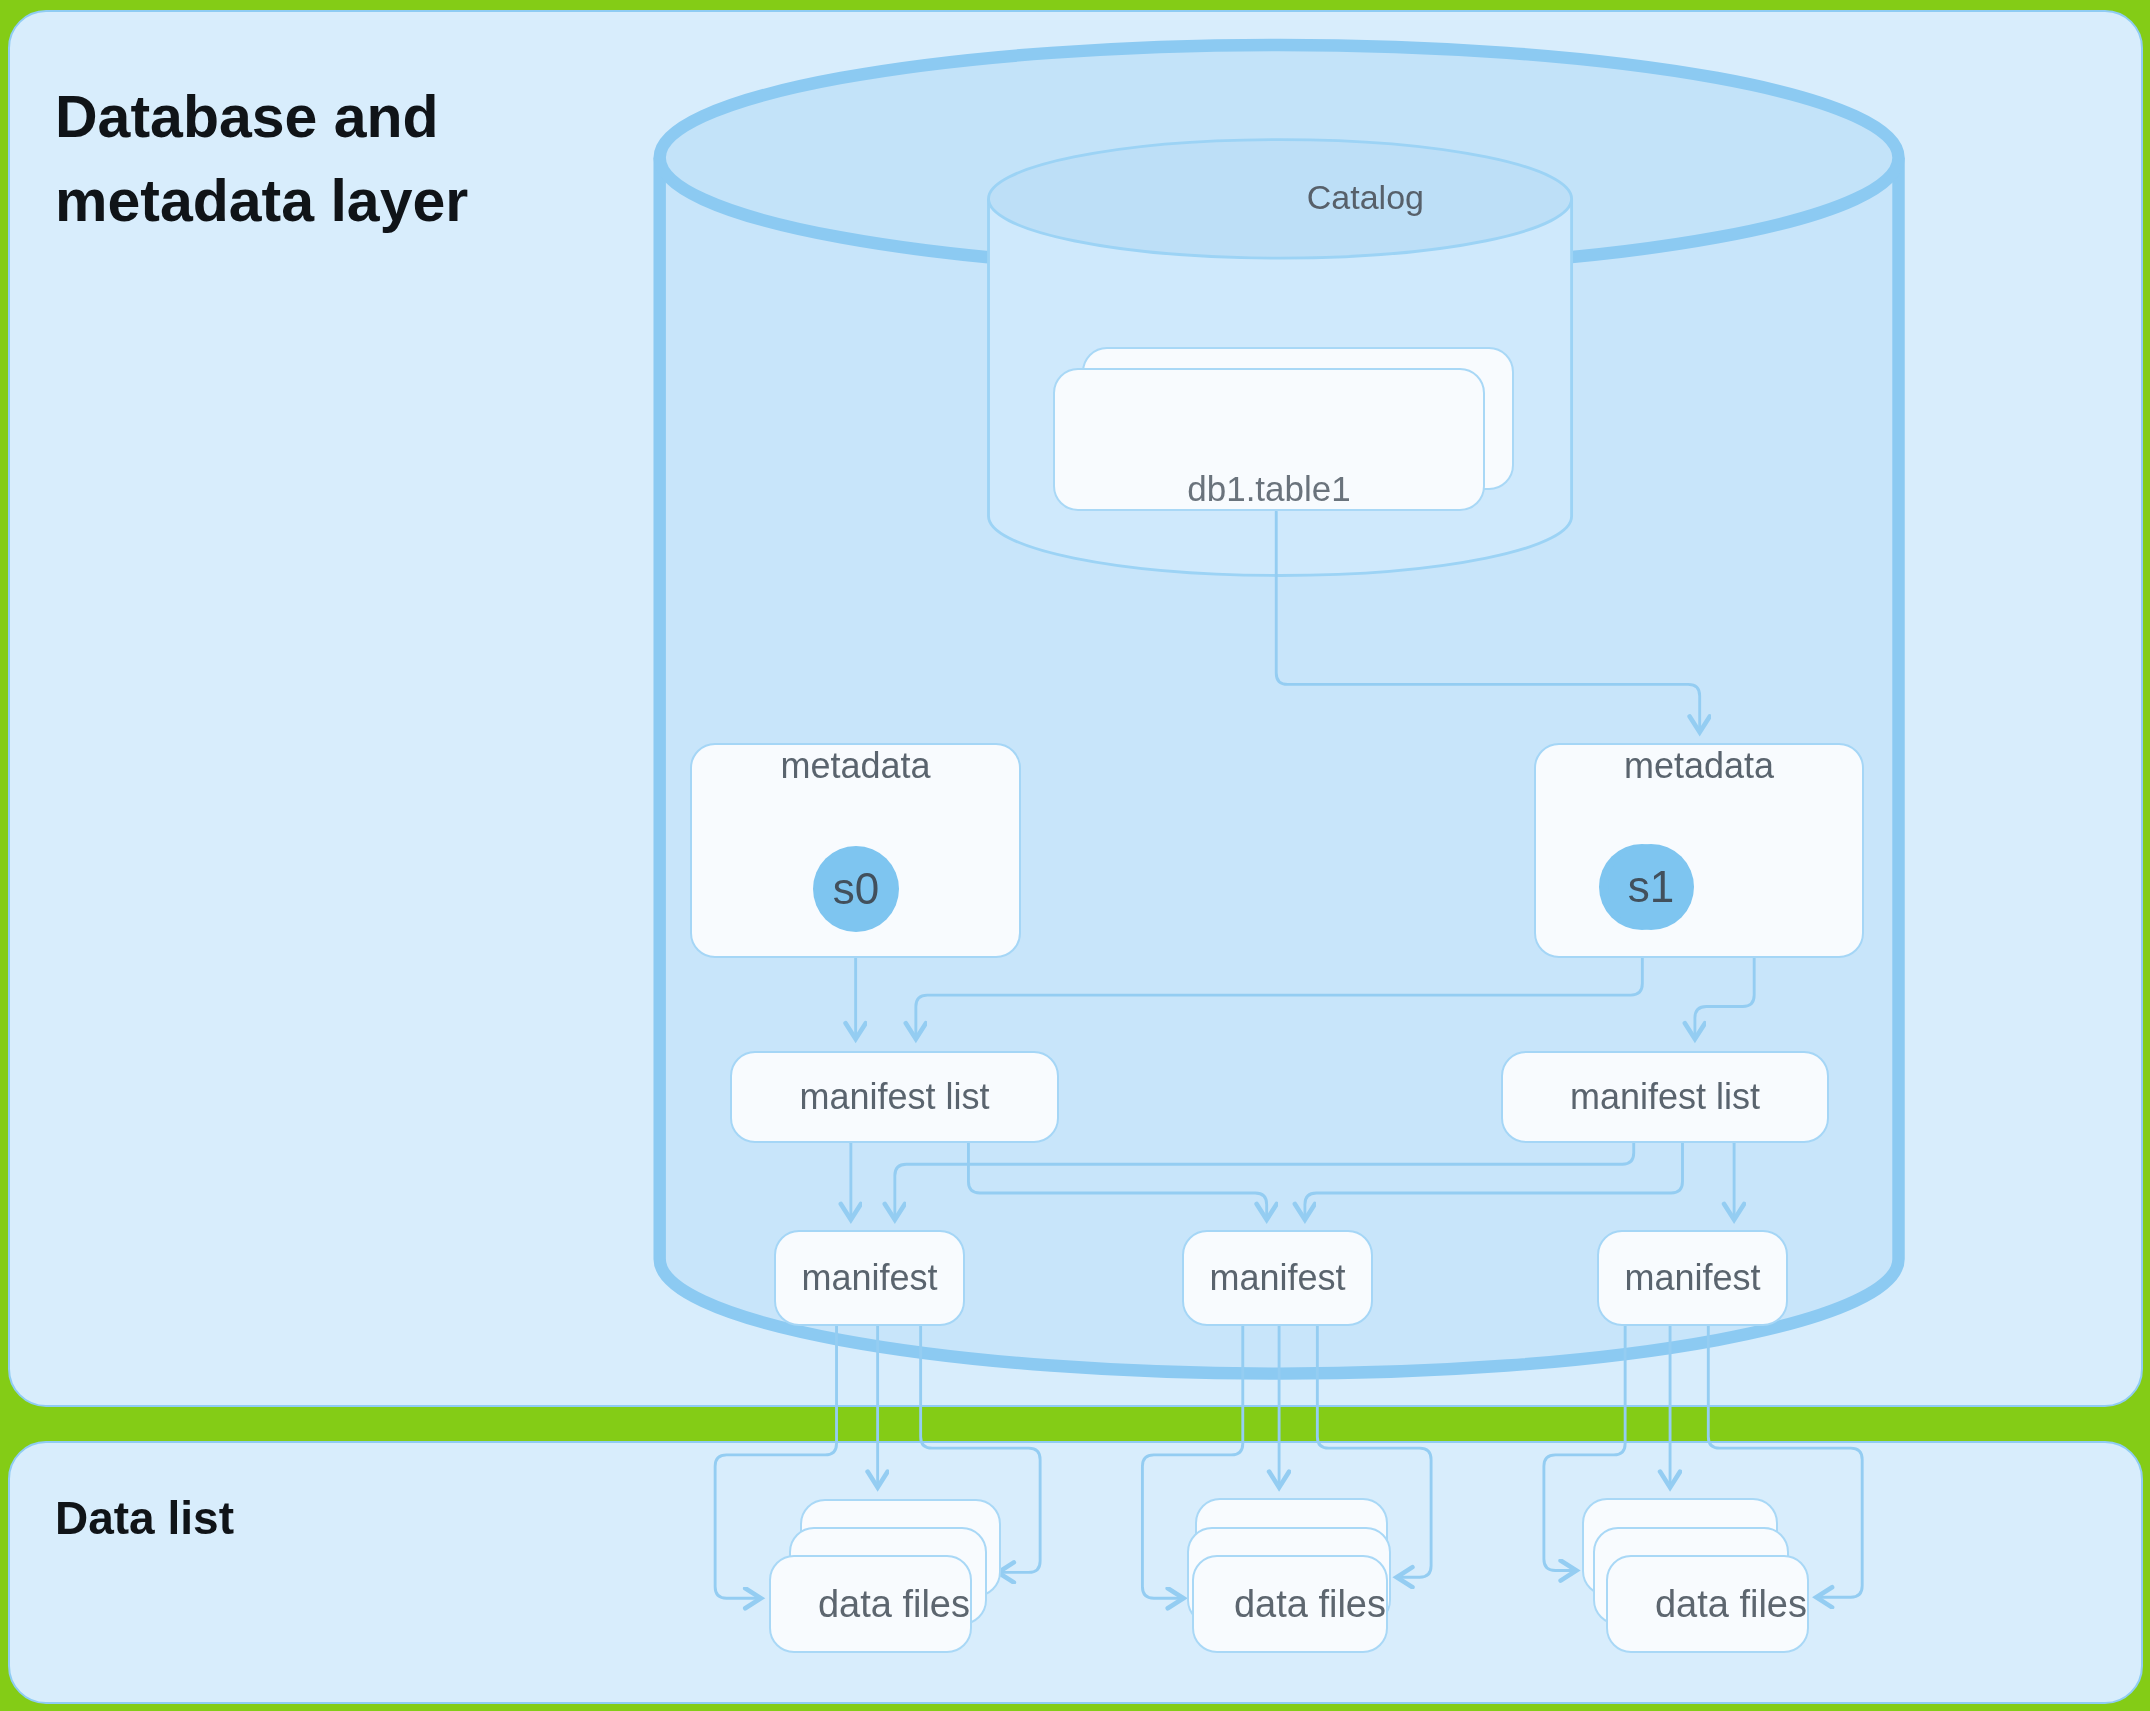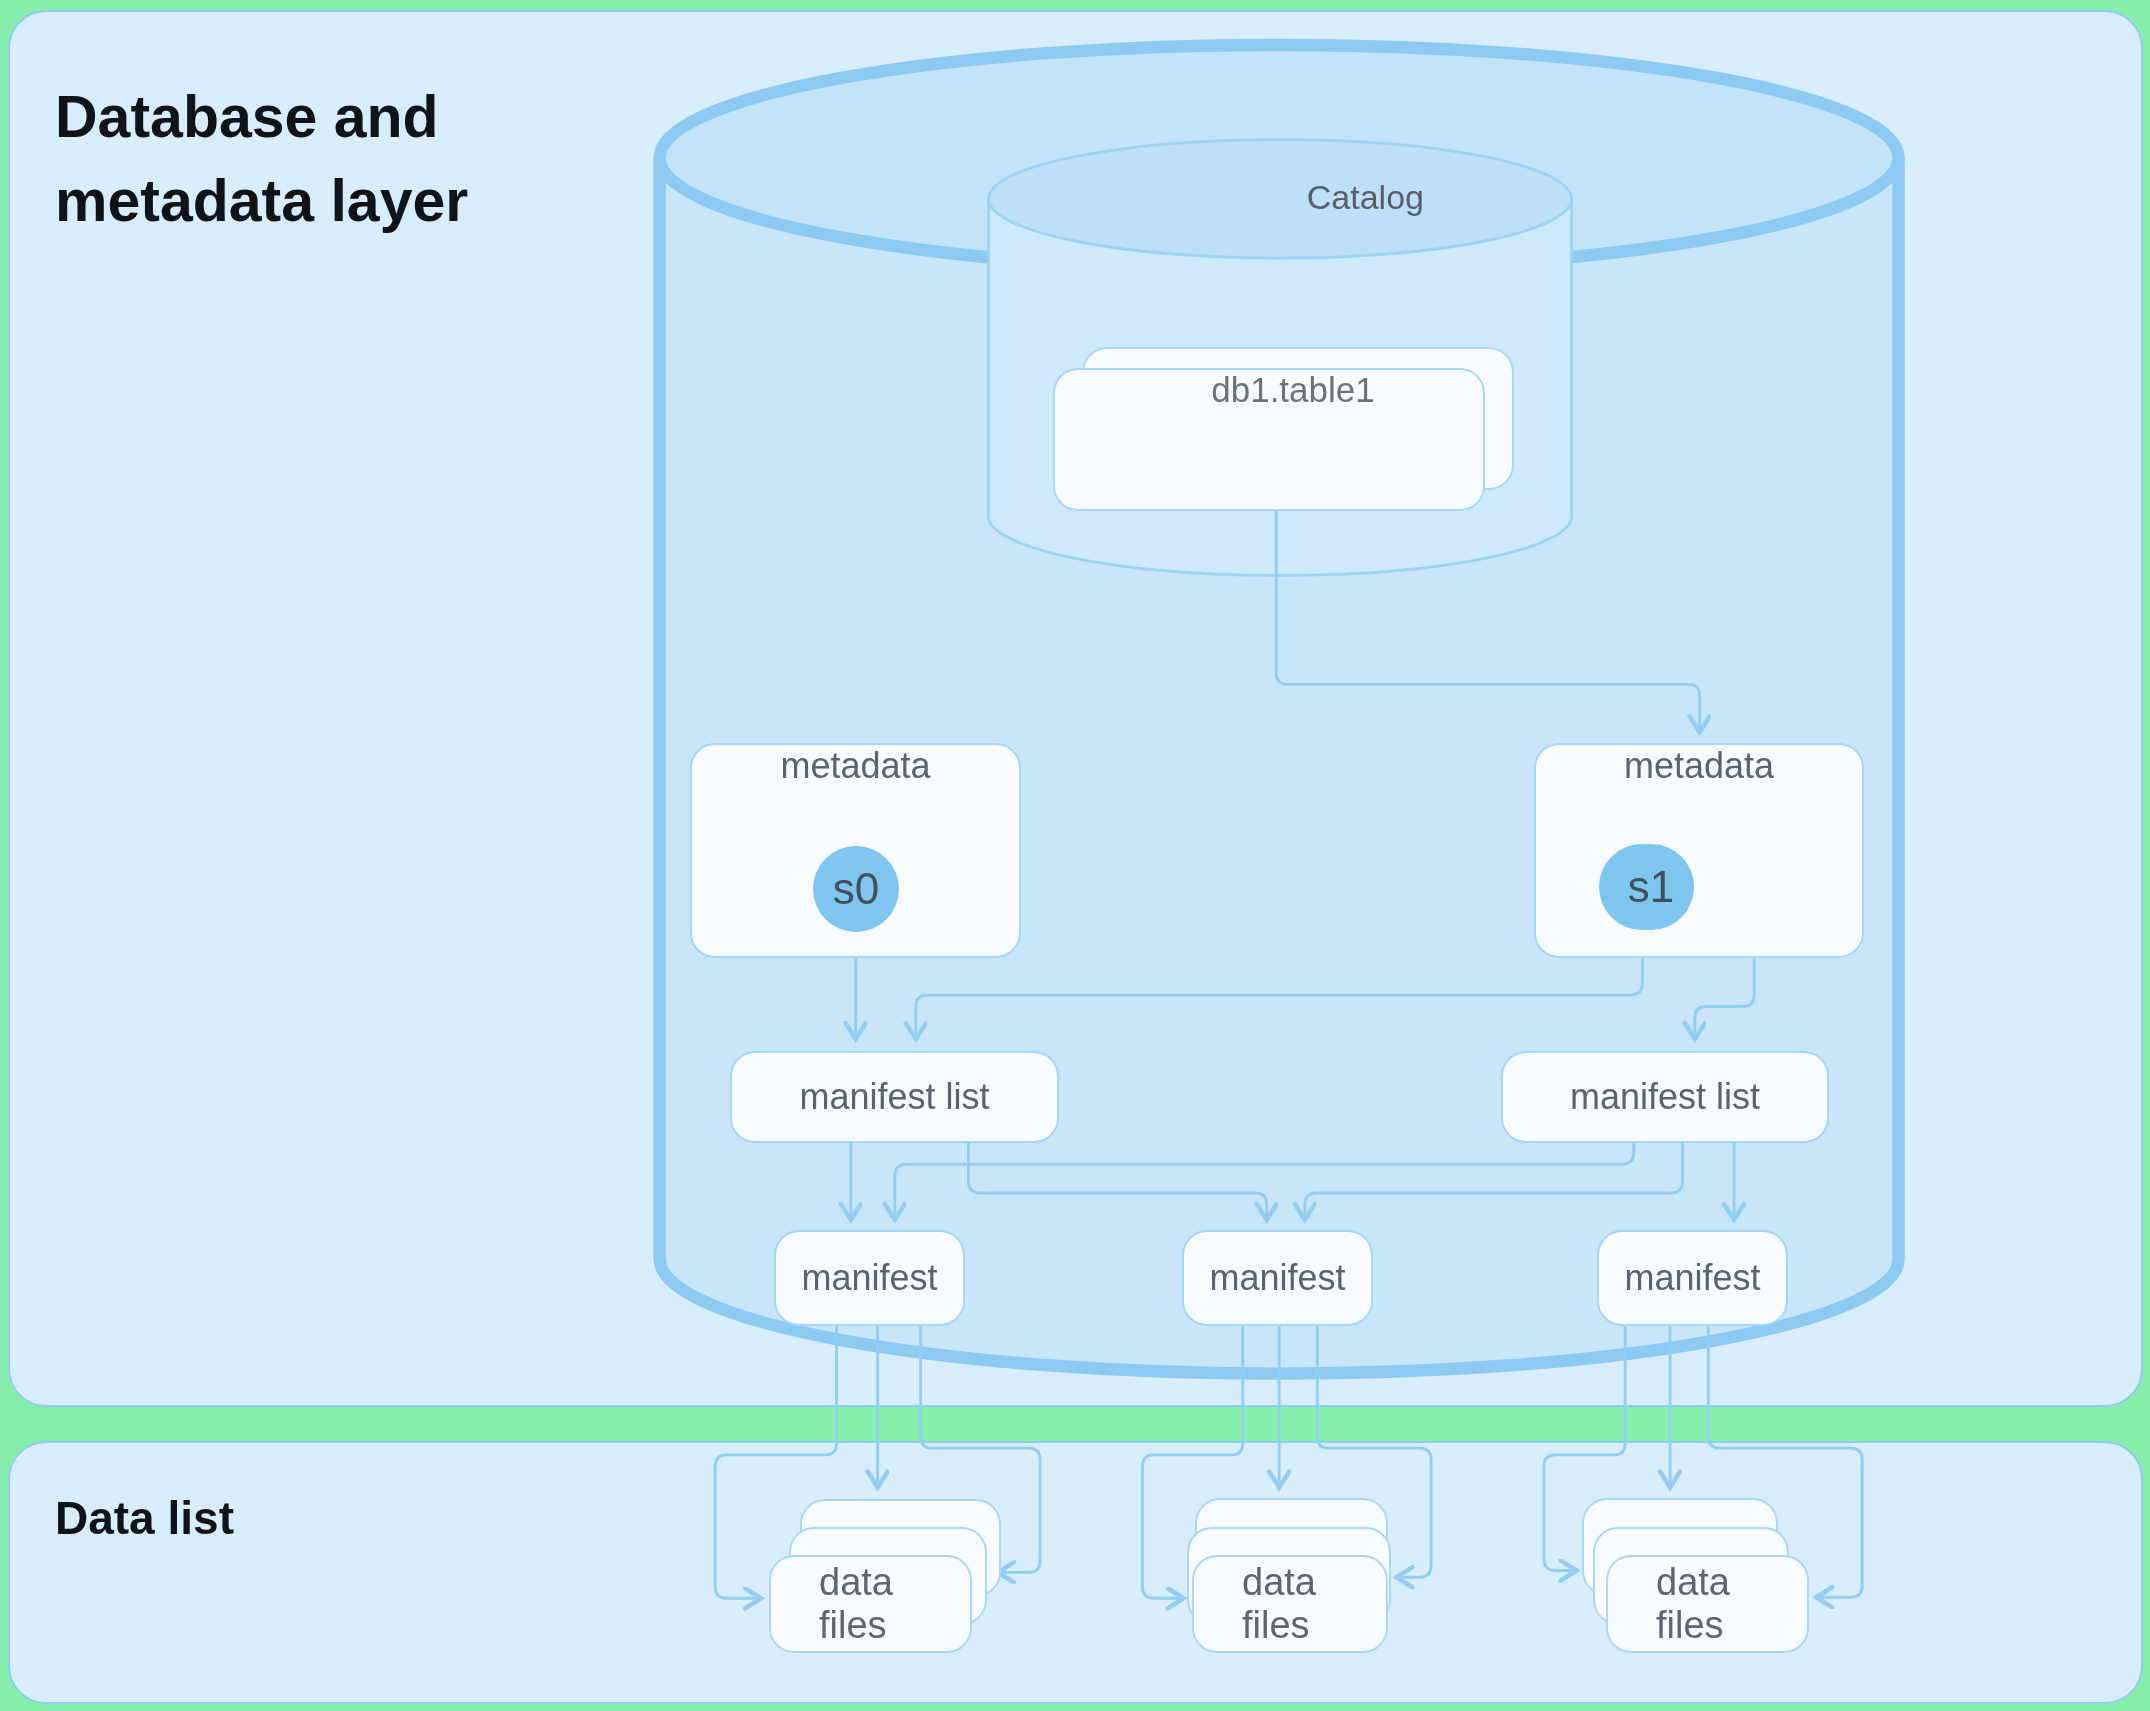--- a/index.html
+++ b/index.html
@@ -1,18 +1,18 @@
 <!DOCTYPE html>
 <html><head>
 <meta charset="utf-8">
 <style>
   html,body { margin:0; padding:0; background:#faf9f7; }
   .page {
     position:relative; width:2151px; height:1712px; overflow:hidden;
-    background:#86efac;
+    background:#84cc16;
     font-family:"Liberation Sans", sans-serif;
   }
   .panel {
     position:absolute; background:#d8edfc; border:2.9px solid #8fccf3;
     border-radius:38px; box-sizing:border-box;
   }
   .panel-metadata { left:7.6px; top:9.6px; width:2135px; height:1397px; }
   .panel-data     { left:7.6px; top:1441px; width:2135px; height:263px; }
   .layer-title {
     position:absolute; margin:0; color:#101418; font-weight:bold; z-index:5;
@@ -28,22 +28,22 @@
   }
   .metadata-box { flex-direction:column; justify-content:flex-start; }
   .snapshot-circle {
     position:absolute; z-index:5; width:86px; height:86px; border-radius:50%;
     background:#7ec5f0; color:#42505c; font-size:44px;
     display:flex; align-items:center; justify-content:center;
   }
   .card {
     position:absolute; box-sizing:border-box; z-index:4;
     background:#f8fbfe; border:2.9px solid #a9d8f6; border-radius:25px;
-    display:flex; align-items:center; justify-content:flex-start;
-    color:#5d666f; font-size:38px;padding-left:48px;
+    display:flex; align-items:center; justify-content:flex-end;
+    color:#5d666f; font-size:38px;
   }
   .card.ghost { z-index:3; }
   .pointer-card { flex-direction:column; gap:9.6px; z-index:4; }
   .pointer-card .table-name { color:#6a737c; font-size:35px; }
   .pointer-card .pointer-caption { color:#4e565e; font-size:35px; font-weight:bold; }
   .catalog-label {
     position:absolute; z-index:4; left:1137px; top:178px; width:287px;
     text-align:right; color:#57606a; font-size:34px;
   }
 </style>

